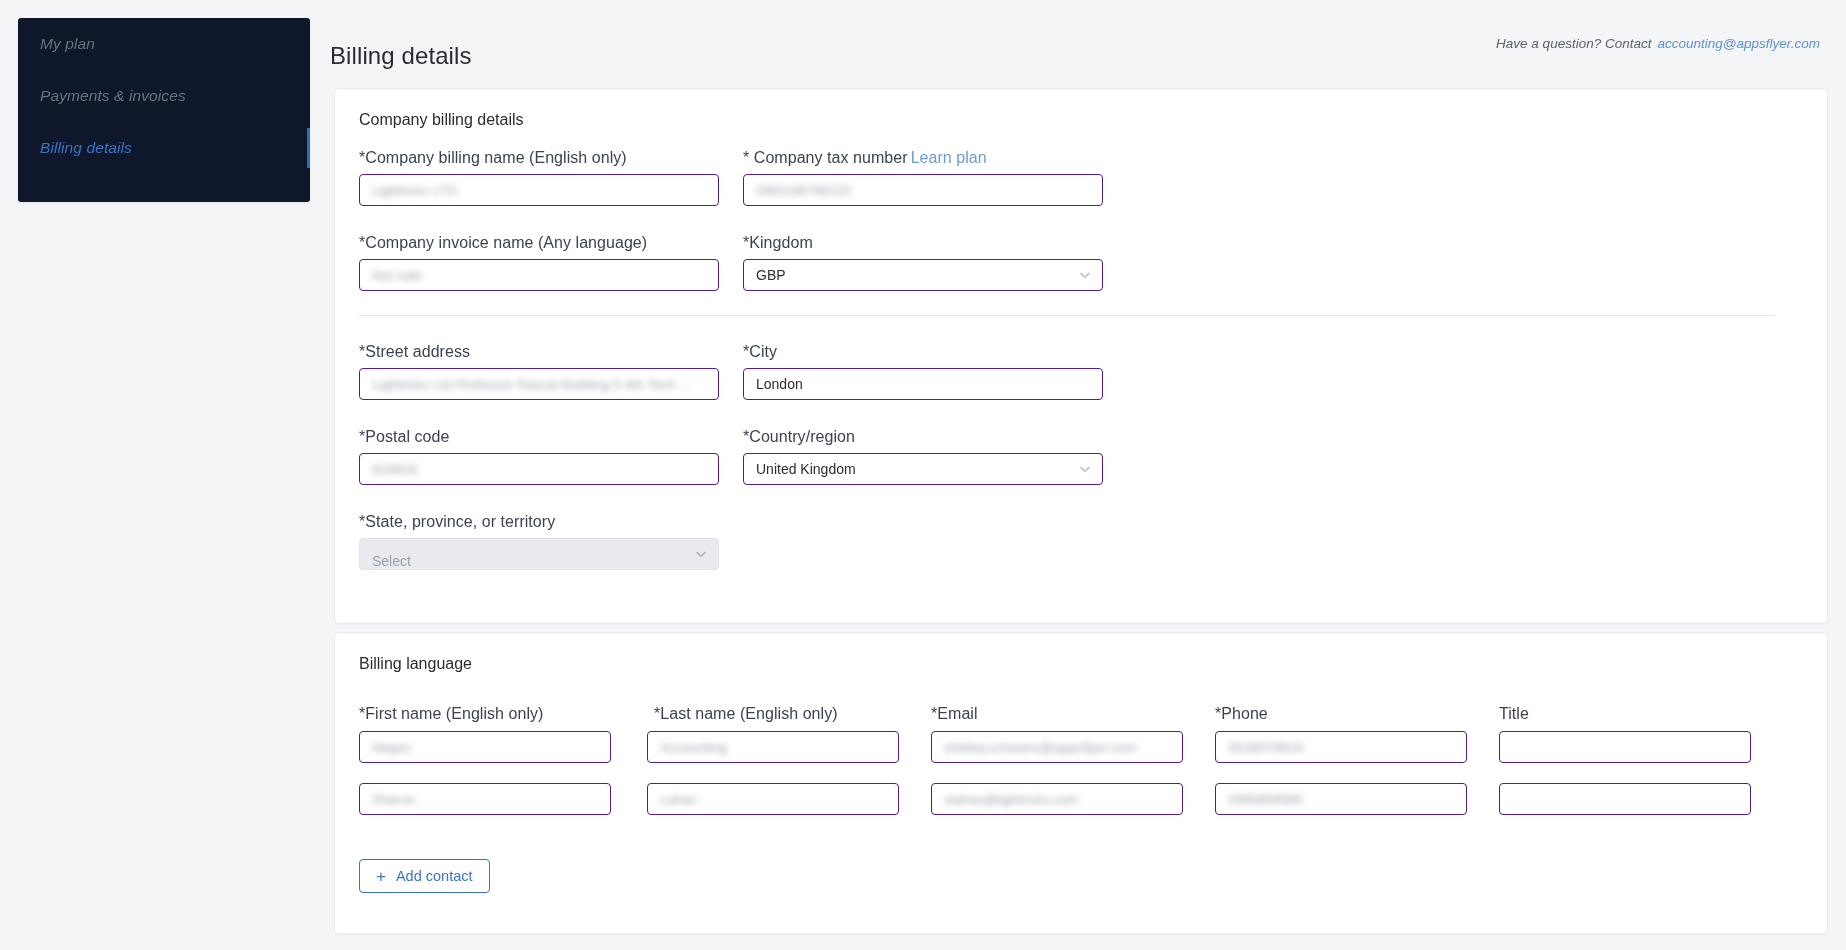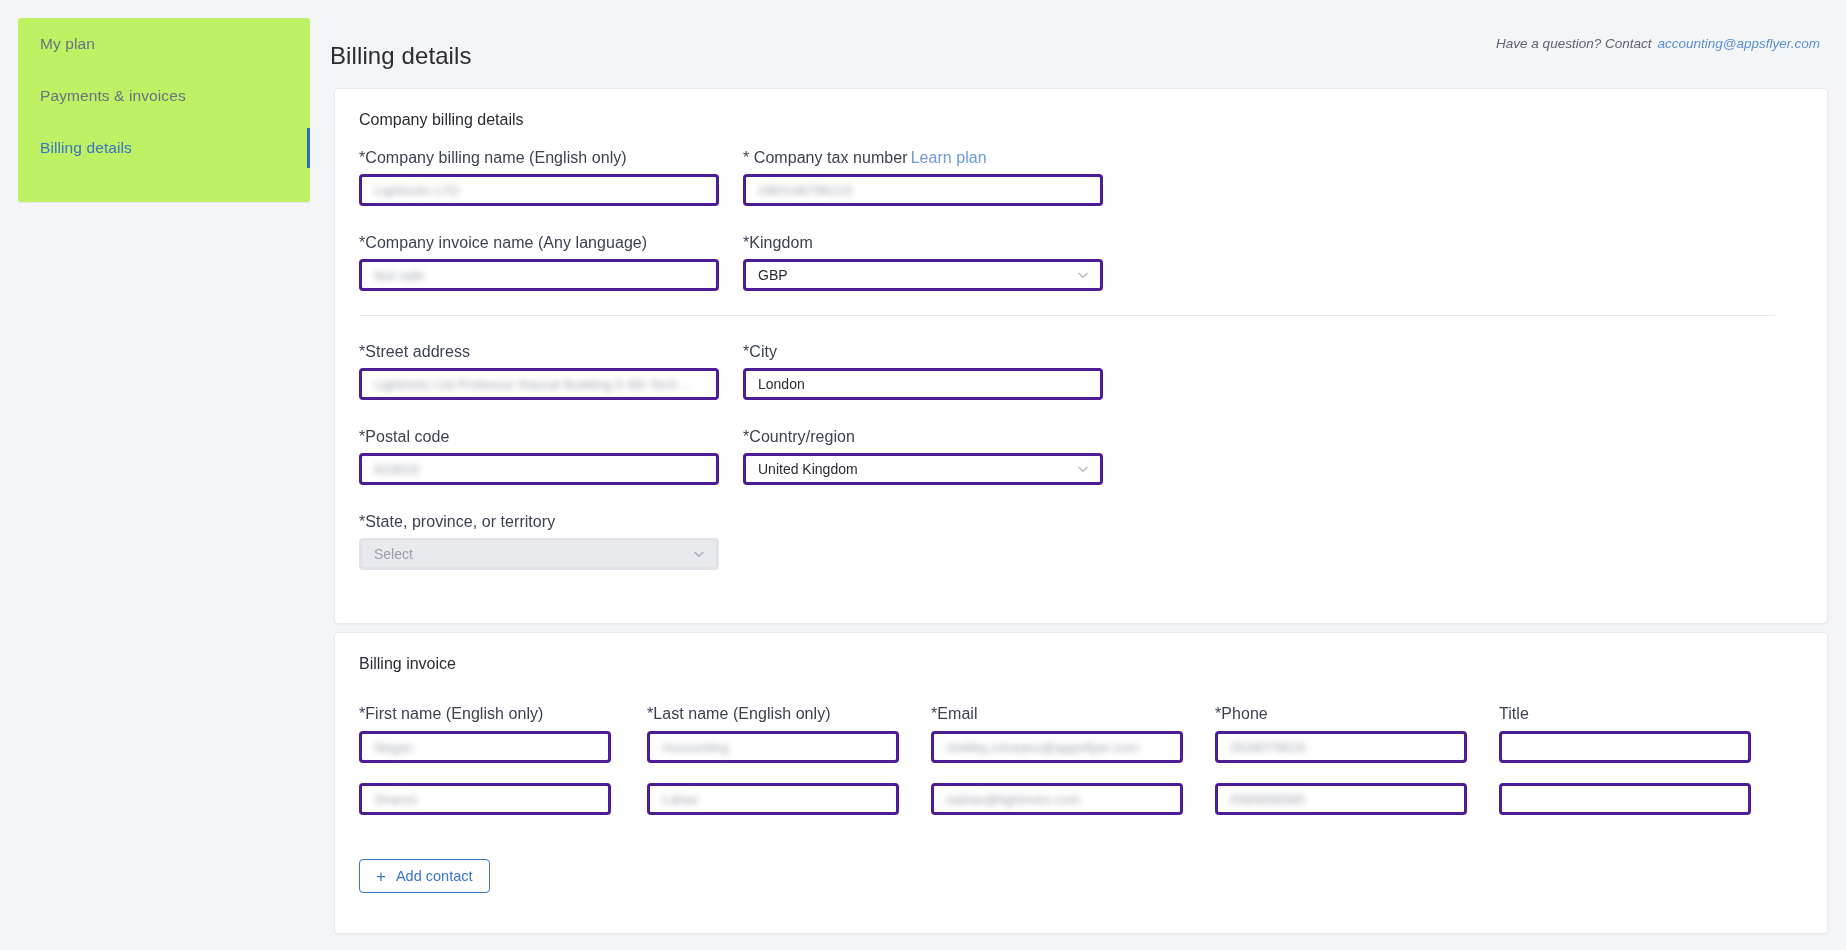--- a/index.html
+++ b/index.html
@@ -10,24 +10,25 @@
     font-family: "Liberation Sans", sans-serif;
     overflow: hidden;
   }
   .page { position: relative; width: 1846px; height: 950px; }
 
   
   .sidebar {
     position: absolute;
     left: 18px; top: 18px;
     width: 292px; height: 184px;
-    background: #bef264;
+    background: #0f172a;
     border-radius: 3px;
     box-shadow: 0 1px 2px rgba(16,24,40,0.06);
     overflow: hidden;
+    font-style: italic;
   }
   .nav-item {
     position: relative;
     height: 52px;
     display: flex;
     align-items: center;
     padding-left: 22px;
     font-size: 15.5px;
     color: #6b7280;
     cursor: pointer;
@@ -104,33 +105,34 @@
     letter-spacing: .05px;
   }
   .field-label .learn {
     color: #6d9ad9;
     text-decoration: none;
     margin-left: 3px;
   }
   .control {
     position: relative;
     height: 32px;
-    border: 3px solid #4c1d95;
+    border: 1px solid #4c1d95;
     border-radius: 4px;
     background: #ffffff;
     display: flex;
     align-items: center;
     padding: 0 12px;
     font-size: 14px;
     color: #2b2b33;
   }
   .control.disabled {
     background: #e9eaee;
     border-color: #e2e3e8;
     color: #9aa0ab;
+    align-items: flex-end;
   }
   .control .placeholder { color: #9aa0ab; }
   .control .redacted {
     filter: blur(3.4px);
     color: #8d939e;
     font-size: 13.5px;
     white-space: nowrap;
     overflow: hidden;
     user-select: none;
     opacity: .85;
@@ -268,26 +270,26 @@
         <span class="chev">
           <svg viewBox="0 0 12 12" width="12" height="12">
               <path d="M2 4.4 L6 8.2 L10 4.4" fill="none" stroke="#aab0ba" stroke-width="1.5" stroke-linecap="round" stroke-linejoin="round"></path>
             </svg>
         </span>
       </div>
     </div>
   </section>
 
   <section class="card" id="card-contacts">
-    <div class="card-title">Billing invoice</div>
+    <div class="card-title">Billing language</div>
 
     <div class="field w-contact" style="left:24px; top:72px;">
       <div class="field-label">*First name (English only)</div>
     </div>
-    <div class="field w-contact" style="left:312px; top:72px;">
+    <div class="field w-contact" style="left:319px; top:72px;">
       <div class="field-label">*Last name (English only)</div>
     </div>
     <div class="field w-contact" style="left:596px; top:72px;">
       <div class="field-label">*Email</div>
     </div>
     <div class="field w-contact" style="left:880px; top:72px;">
       <div class="field-label">*Phone</div>
     </div>
     <div class="field w-contact" style="left:1164px; top:72px;">
       <div class="field-label">Title</div>

